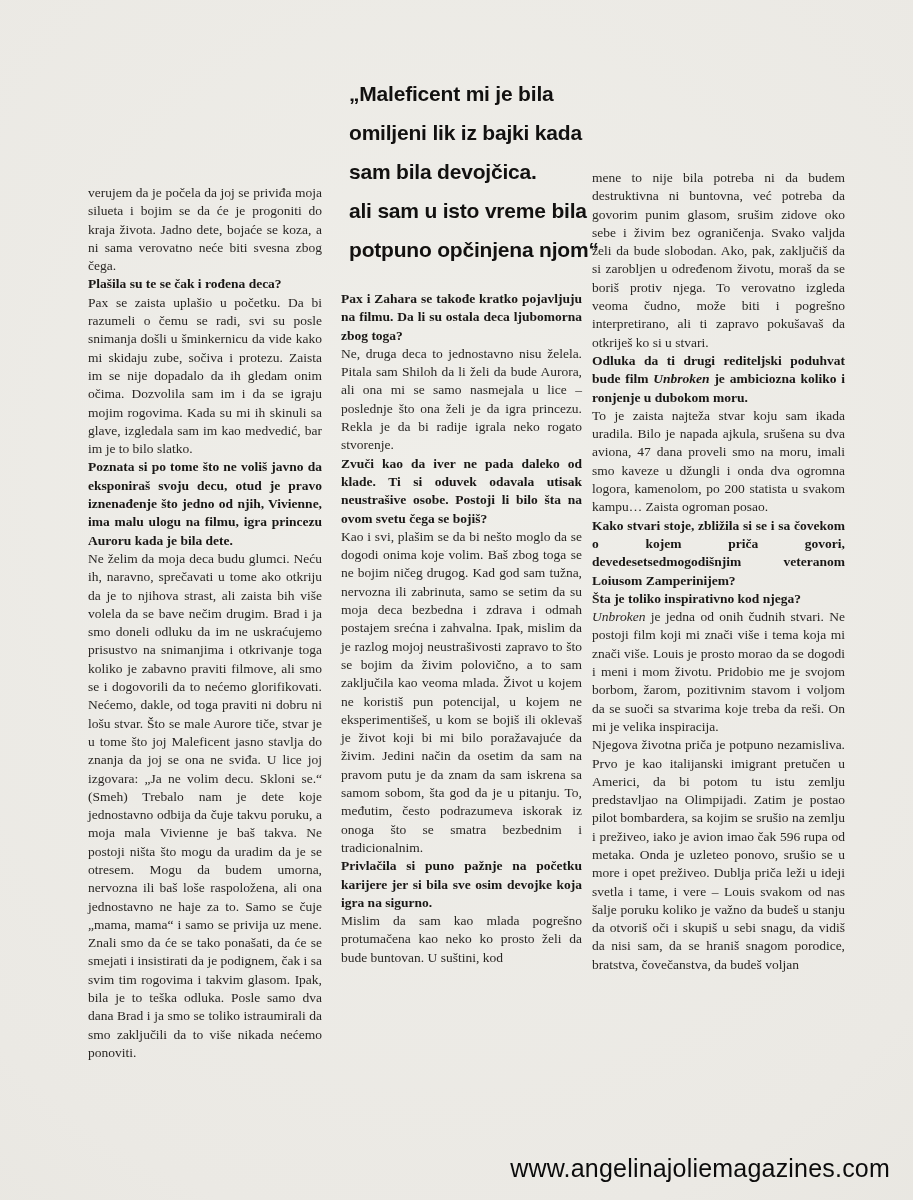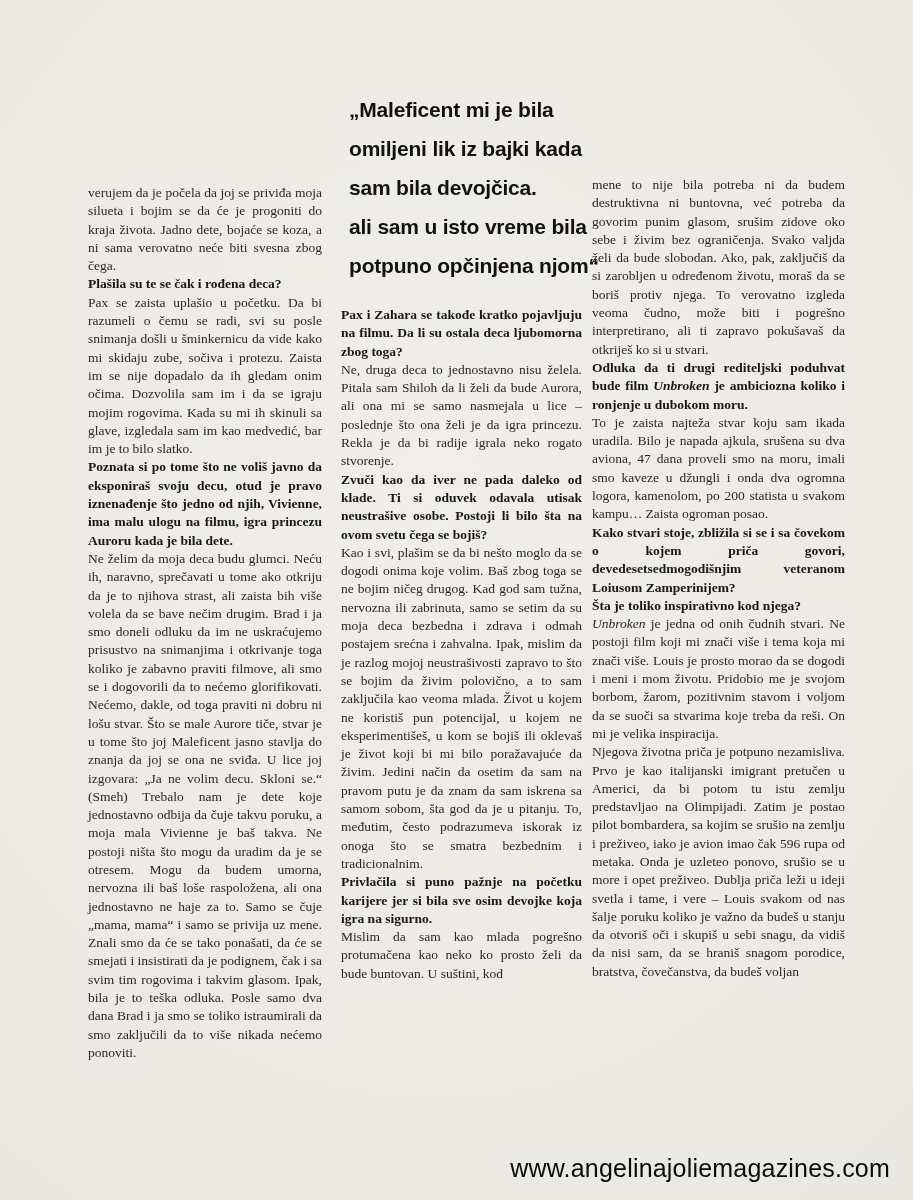--- a/index.html
+++ b/index.html
@@ -18,22 +18,22 @@
     overflow: hidden;
   }
   .col {
     position: absolute;
     text-align: justify;
     font-size: 13.5px;
     line-height: 18.3px;
     hyphens: auto;
   }
   .col-left  { left: 88px;  top: 184px; width: 234px; }
-  .col-mid   { left: 341px; top: 90px;  width: 241px; }
-  .col-right { left: 592px; top: 176px; width: 253px; }
+  .col-mid   { left: 341px; top: 74px;  width: 241px; }
+  .col-right { left: 592px; top: 169px; width: 253px; }
   .mid-body  { margin-top: 21px; }
   .para { margin: 0; }
   .para.question { font-weight: bold; color: #191715; }
   .para .italic { font-style: italic; }
   .pullquote {
     font-family: "Liberation Sans", sans-serif;
     font-weight: bold;
     font-size: 21px;
     line-height: 39px;
     letter-spacing: -0.2px;

